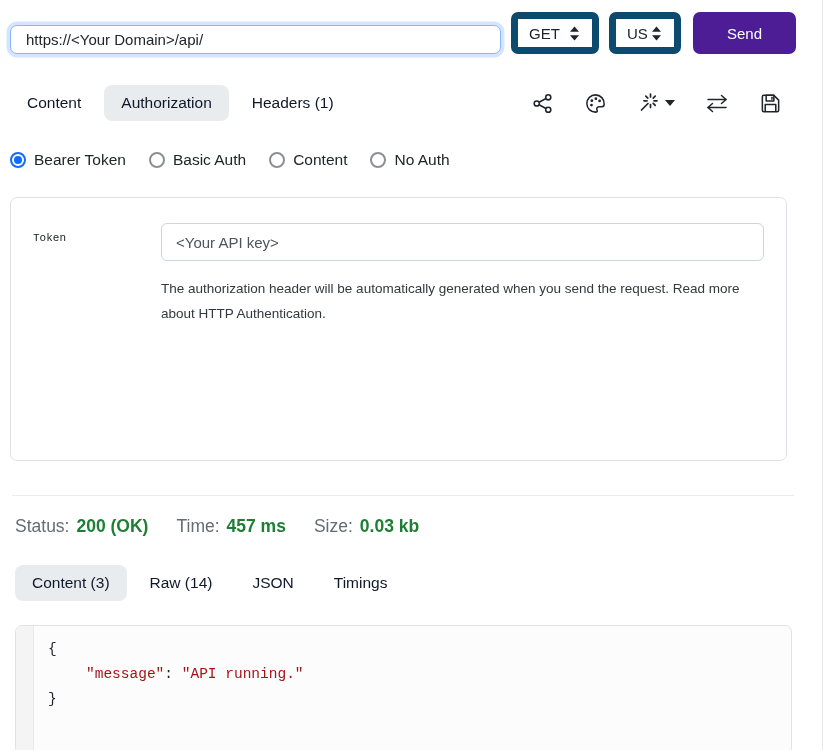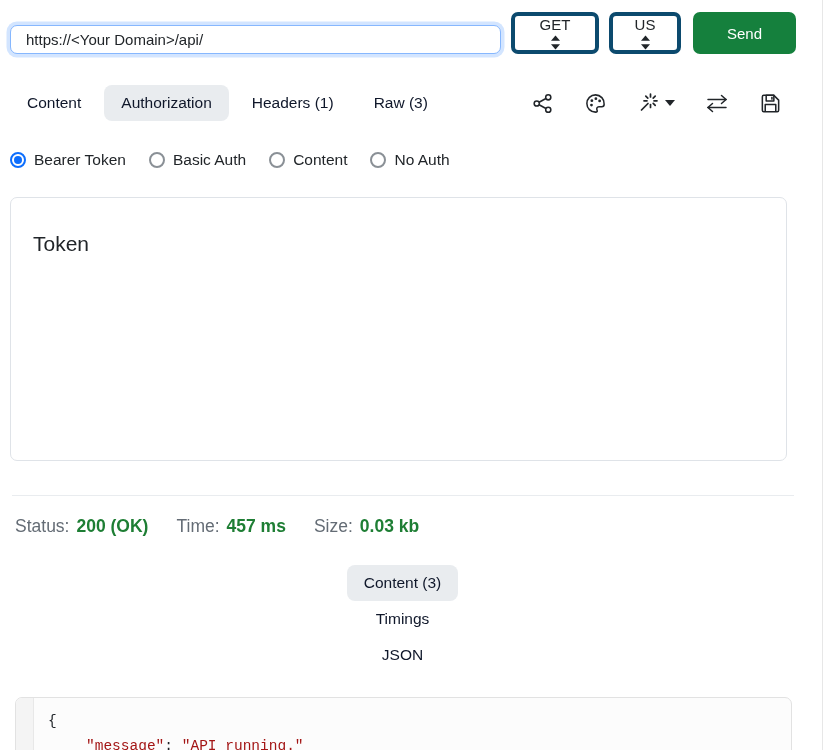--- a/index.html
+++ b/index.html
@@ -14,28 +14,28 @@
 
   
   .request-bar { display: flex; align-items: stretch; height: 42px; gap: 10px; }
   .url-input {
     flex: 1; min-width: 0; border: 1px solid #86b7fe; border-radius: 7px;
     box-shadow: 0 0 0 3.5px rgba(13,110,253,.18);
     padding: 0 15px; font-size: 15px; color: #212529; outline: none;
     font-family: "Liberation Sans", sans-serif; background: #fff; margin-top: 13px;
   }
   .select-box {
-    border: 4px solid #0c4a6e; border-radius: 7px; background: #fff;
+    border: 7px solid #0c4a6e; border-radius: 7px; background: #fff;
     display: flex; align-items: center; justify-content: space-between;
-    padding: 0 11px; font-size: 15px; cursor: pointer; color: #212529; flex-direction: column;
+    padding: 0 11px; font-size: 15px; cursor: pointer; color: #212529;
   }
   .select-box.method { width: 88px; }
   .select-box.region { width: 72px; margin-right: 2px; align-items: center; }
   .send-btn {
-    width: 103px; border: none; border-radius: 7px; background: #15803d;
+    width: 103px; border: none; border-radius: 7px; background: #4c1d95;
     color: #fff; font-size: 15px; cursor: pointer; font-family: "Liberation Sans", sans-serif;
   }
 
   
   .tabs-row { display: flex; align-items: center; margin-top: 31px; }
   .tab {
     padding: 9px 17px; font-size: 15.5px; border-radius: 8px; cursor: pointer;
     color: #0f172a; white-space: nowrap; margin-right: 6px;
   }
   .tab.active { background: #e9ecef; }
@@ -52,39 +52,39 @@
   .radio.checked::after {
     content: ""; position: absolute; left: 2px; top: 2px; width: 8px; height: 8px;
     border-radius: 50%; background: #0d6efd;
   }
 
   
   .token-panel {
     margin-top: 28px; width: 777px; height: 264px;
     border: 1px solid #dfe3e8; border-radius: 7px; padding: 25px 22px; display: flex;
   }
-  .token-label { width: 128px; padding-top: 9px; font-size: 21px; }
+  .token-label { width: 128px; padding-top: 9px; font-size: 11px; font-family: Liberation Mono, monospace; }
   .token-right { flex: 1; }
   .token-input {
     width: 100%; height: 38px; border: 1px solid #ced4da; border-radius: 6px;
     padding: 0 14px; font-size: 15px; color: #4d545b; outline: none;
     font-family: "Liberation Sans", sans-serif; background: #fff;
   }
   .help-text { margin: 15px 0 0 0; max-width: 592px; font-size: 13.5px; line-height: 25px; color: #33383d; }
 
   .divider { margin-top: 34px; width: 782px; border: none; border-top: 1px solid #e9ecef; }
 
   
   .status-row { margin-top: 20px; display: flex; align-items: center; font-size: 17.5px; padding-left: 5px; }
   .status-label { color: #646c75; }
   .status-value { color: #1e7e34; font-weight: 700; margin-left: 7px; }
   .status-pair { margin-right: 28px; display: flex; align-items: baseline; }
 
   
-  .resp-tabs-row { display: flex; align-items: center; margin-top: 28px; padding-left: 5px; flex-direction: column; }
+  .resp-tabs-row { display: flex; align-items: center; margin-top: 28px; padding-left: 5px; }
 
   
   .code-block {
     margin-top: 24px; margin-left: 5px; width: 777px; height: 130px;
     border: 1px solid #e2e2e2; border-radius: 7px; background: #fcfcfc;
     display: flex; overflow: hidden;
   }
   .code-gutter { width: 18px; background: #f4f4f4; border-right: 1px solid #e8e8e8; flex: 0 0 auto; }
   .code-area { padding: 11px 0 0 14px; font-family: "Liberation Mono", monospace; font-size: 14.5px; line-height: 25px; color: #1f2328; }
   .code-line { white-space: pre; }
@@ -112,21 +112,20 @@
           <path d="M6.5 14.5 L2 9.2 H11 Z"></path>
       </svg>
     </div>
     <button class="send-btn">Send</button>
   </div>
 
   <div class="tabs-row">
     <div class="tab">Content</div>
     <div class="tab active">Authorization</div>
     <div class="tab">Headers (1)</div>
-    <div class="tab">Raw (3)</div>
 
     <div class="toolbar">
       <button class="tool-btn">
         <svg width="23" height="23" viewBox="0 0 24 24" fill="none" stroke="#212529" stroke-width="1.6">
           <circle cx="18" cy="5.5" r="2.7"></circle>
             <circle cx="6" cy="12" r="2.7"></circle>
             <circle cx="18" cy="18.5" r="2.7"></circle>
           <line x1="8.4" y1="10.7" x2="15.6" y2="6.8"></line>
             <line x1="8.4" y1="13.3" x2="15.6" y2="17.2"></line>
         </svg>
@@ -186,20 +185,24 @@
       <span>Content</span>
     </div>
     <div class="auth-option">
       <span class="radio"></span>
       <span>No Auth</span>
     </div>
   </div>
 
   <div class="token-panel">
     <div class="token-label">Token</div>
+    <div class="token-right">
+      <input class="token-input" type="text" value="&lt;Your API key&gt;" style="">
+      <p class="help-text">The authorization header will be automatically generated when you send the request. Read more about HTTP Authentication.</p>
+    </div>
   </div>
 
   <hr class="divider">
 
   <div class="status-row">
     <span class="status-pair">
       <span class="status-label">Status:</span>
       <span class="status-value">200 (OK)</span>
     </span>
     <span class="status-pair">
@@ -207,22 +210,23 @@
       <span class="status-value">457 ms</span>
     </span>
     <span class="status-pair">
       <span class="status-label">Size:</span>
       <span class="status-value">0.03 kb</span>
     </span>
   </div>
 
   <div class="resp-tabs-row">
     <div class="tab active">Content (3)</div>
+    <div class="tab">Raw (14)</div>
+    <div class="tab">JSON</div>
     <div class="tab">Timings</div>
-    <div class="tab">JSON</div>
   </div>
 
   <div class="code-block">
     <div class="code-gutter"></div>
     <div class="code-area">
       <div class="code-line">{</div>
       <div class="code-line indent"><span class="str">"message"</span><span>: </span><span class="str">"API running."</span></div>
       <div class="code-line">}</div>
     </div>
   </div>

